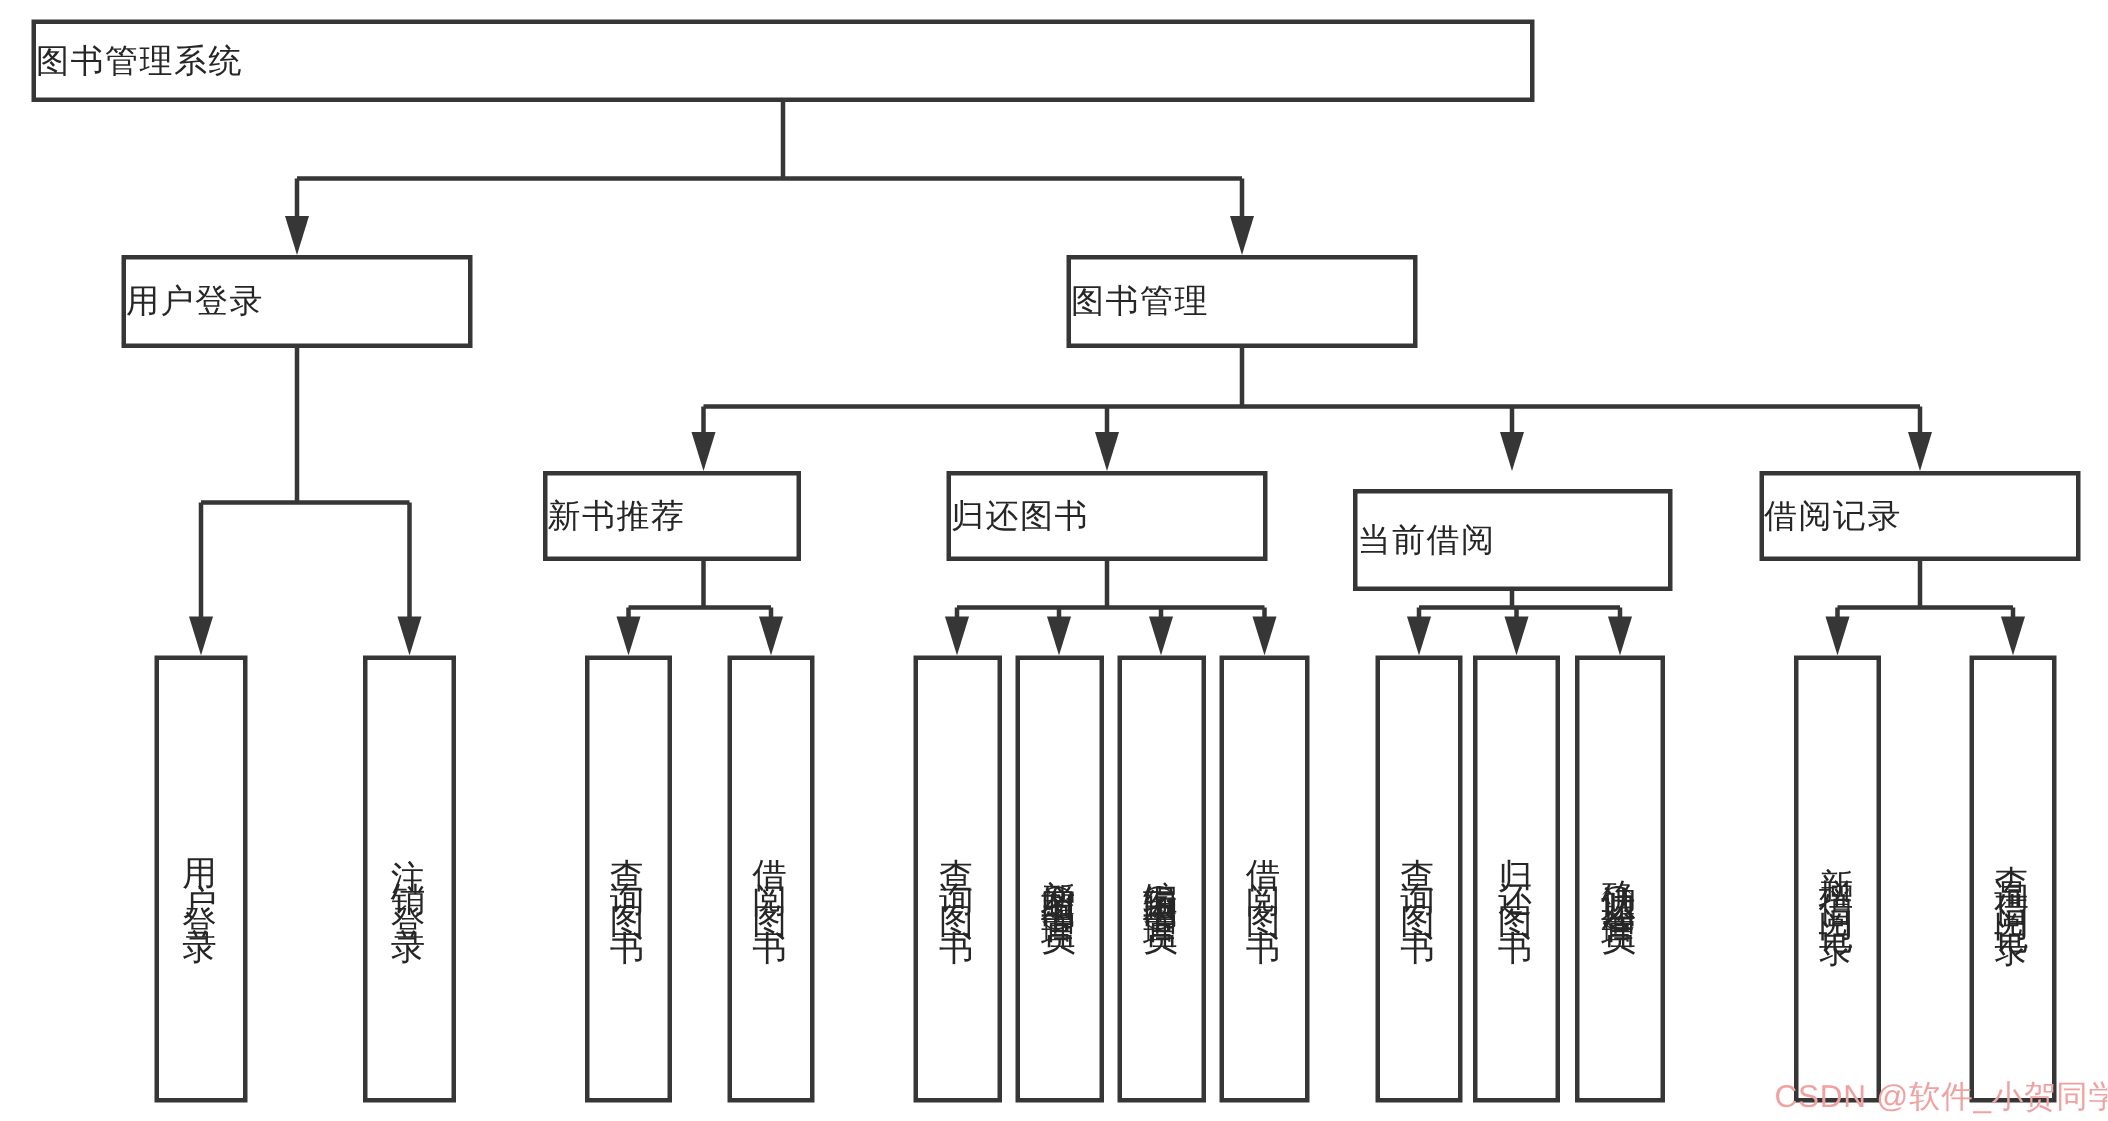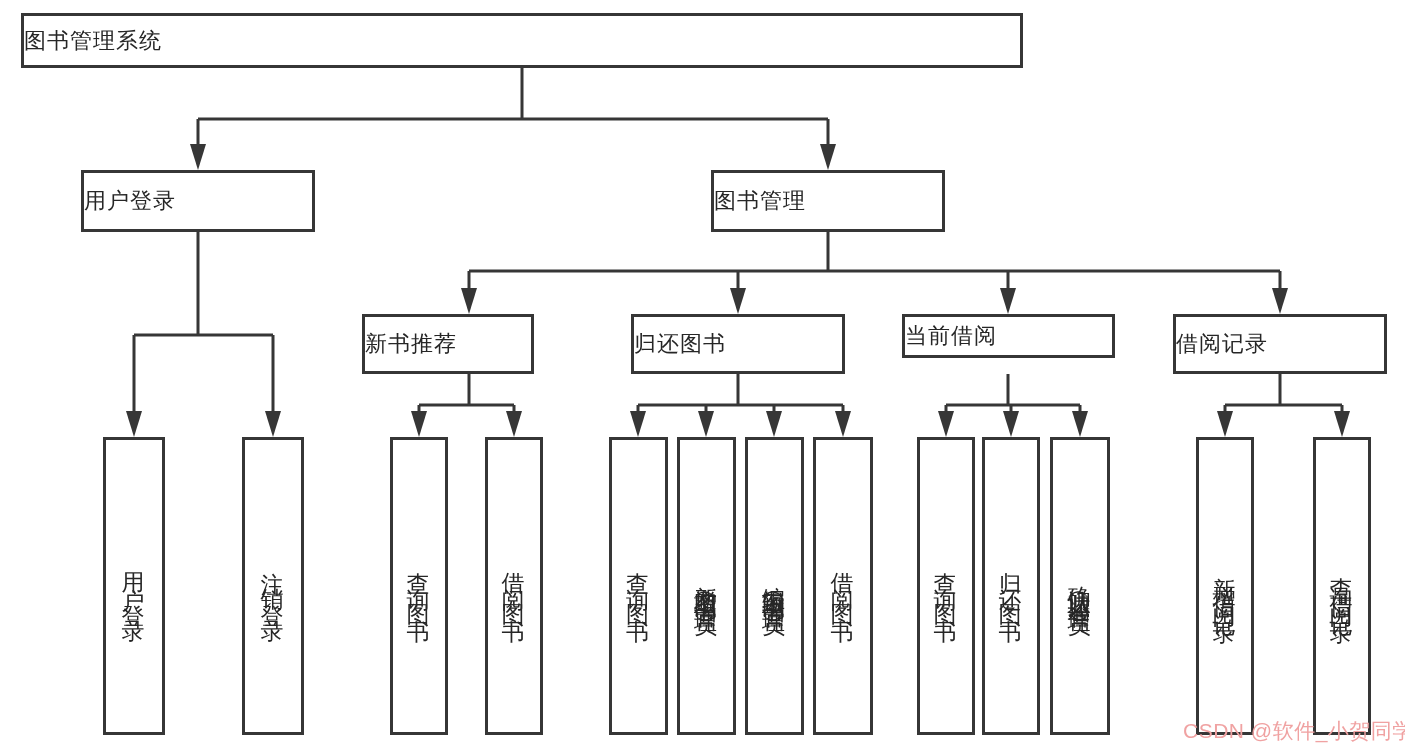--- a/index.html
+++ b/index.html
@@ -101,21 +101,21 @@
   <div class="hbox" style="left:711px;top:170px;width:234px;height:62px">
     <span>图书管理</span>
   </div>
 
   <div class="hbox" style="left:362px;top:314px;width:172px;height:60px">
     <span>新书推荐</span>
   </div>
   <div class="hbox" style="left:631px;top:314px;width:214px;height:60px">
     <span>归还图书</span>
   </div>
-  <div class="hbox" style="left:902px;top:314px;width:213px;height:44px">
+  <div class="hbox" style="left:902px;top:326px;width:213px;height:68px">
     <span>当前借阅</span>
   </div>
   <div class="hbox" style="left:1173px;top:314px;width:214px;height:60px">
     <span>借阅记录</span>
   </div>
 
   <div class="vbox sp-wide" style="left:103px;top:437px;width:62px;height:298px">
     <span>用户登录</span>
   </div>
   <div class="vbox sp-wide" style="left:242px;top:437px;width:62px;height:298px">

